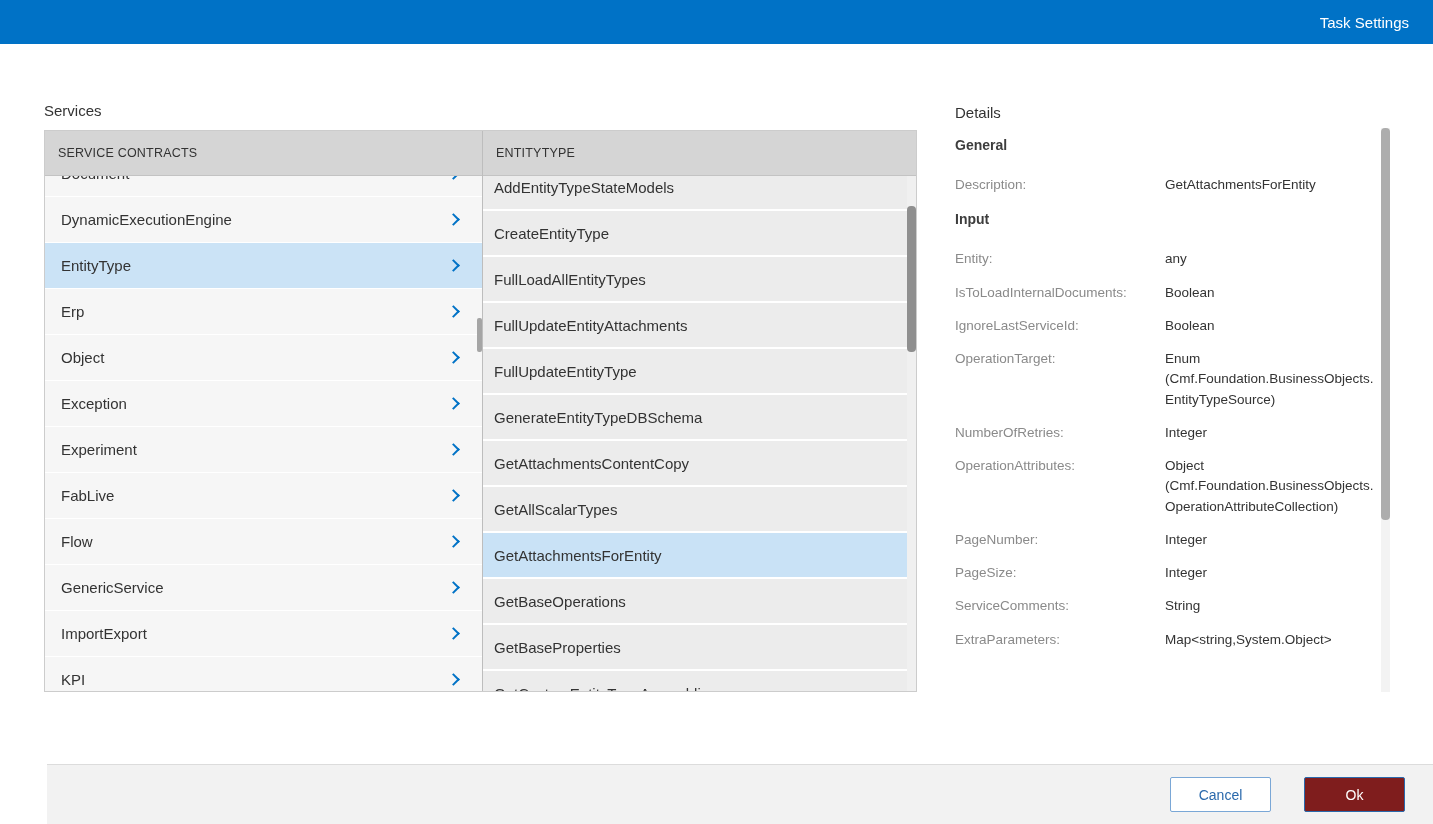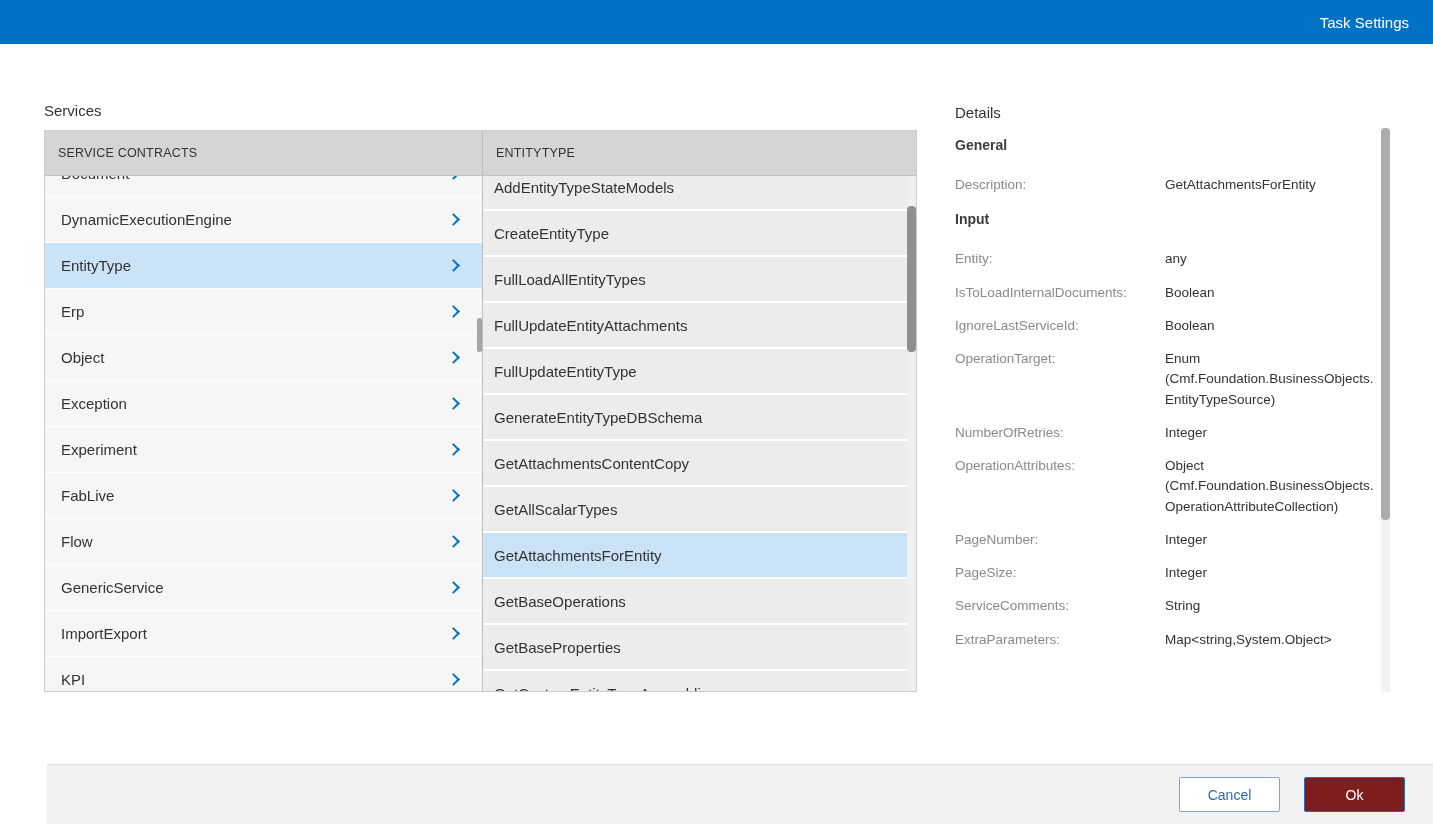--- a/index.html
+++ b/index.html
@@ -101,21 +101,21 @@
   .details-thumb {
     position: absolute; top: 0; left: 0;
     width: 9px; height: 392px; background: #adadad; border-radius: 4px;
   }
 
   
   .footer {
     position: absolute; left: 0; right: 0; bottom: 0; height: 60px;
     background: #f2f2f2; border-top: 1px solid #dcdcdc;
     display: flex; align-items: center; justify-content: flex-end;
-    gap: 24px; padding-right: 28px; margin-left: 47px;
+    gap: 33px; padding-right: 28px; margin-left: 47px;
   }
   .btn {
     height: 35px; min-width: 101px; font-size: 14px;
     font-family: "Liberation Sans", sans-serif;
     border-radius: 2px; cursor: pointer;
   }
   .btn-cancel { background: #fff; border: 1px solid #7aa7d6; color: #2a69ac; }
   .btn-ok { background: #7f1d1d; border: 1px solid #2a69ac; color: #fff; }
 </style>
 </head>

